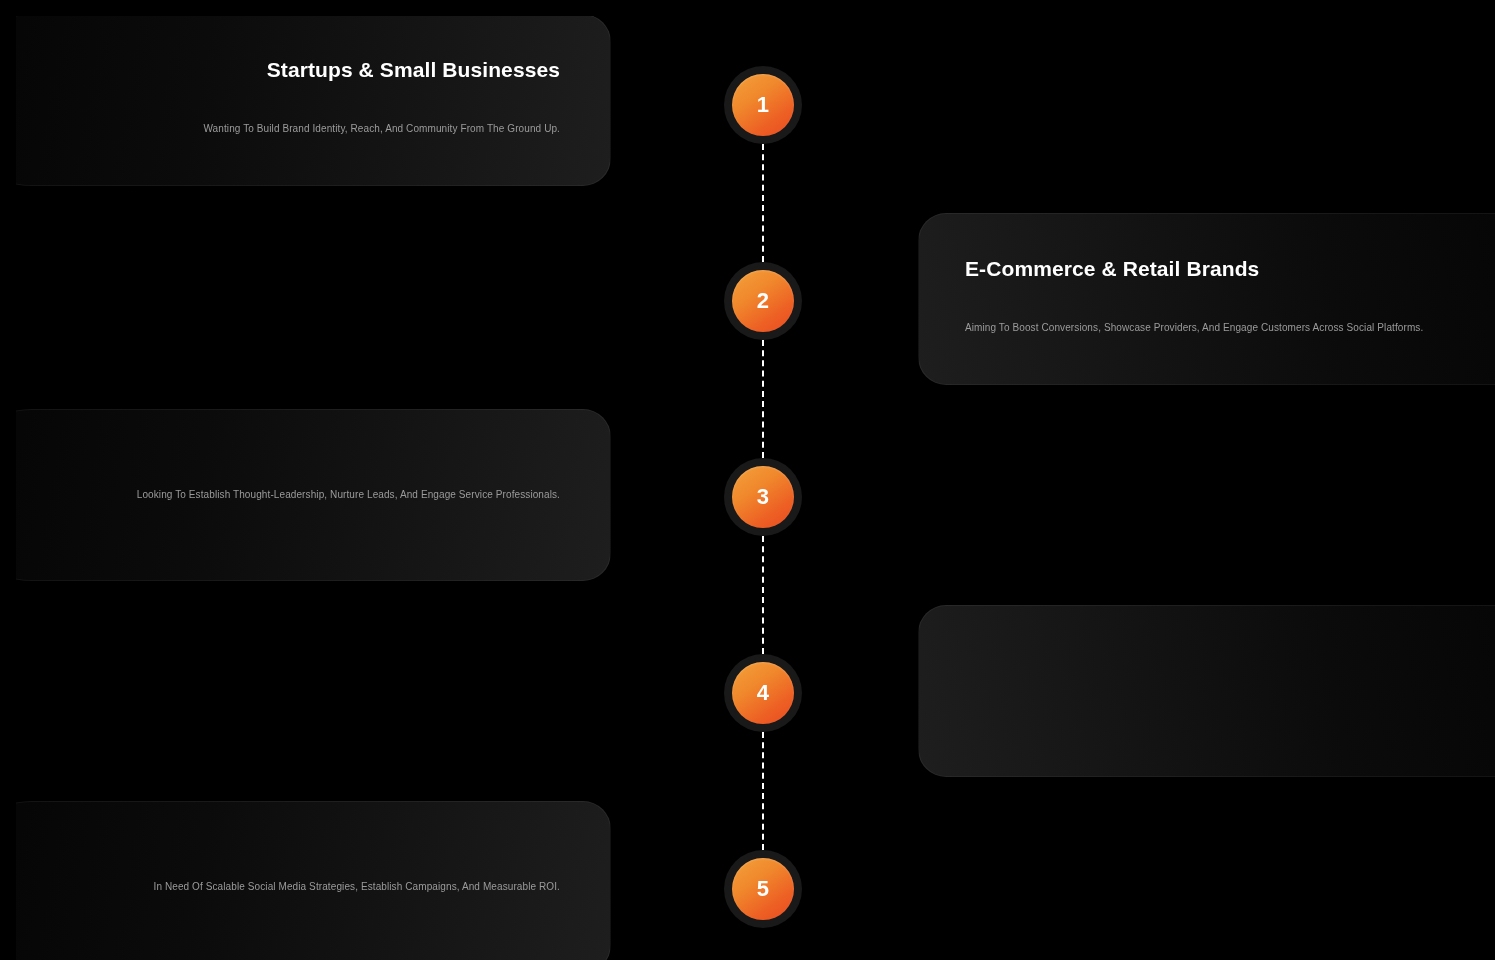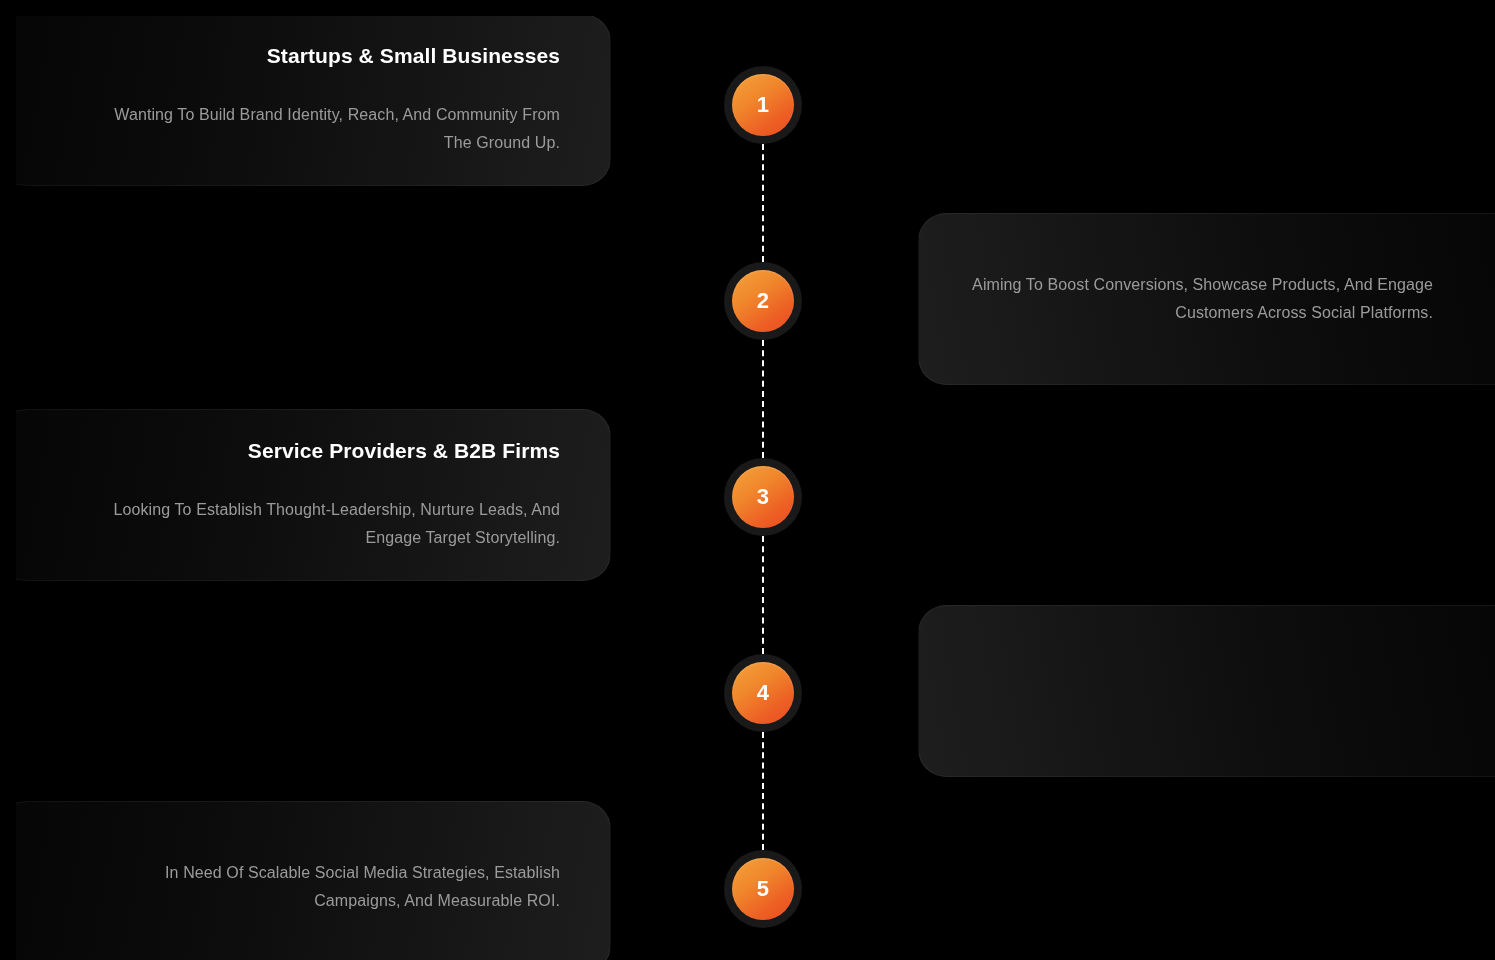--- a/index.html
+++ b/index.html
@@ -65,21 +65,21 @@
   .card-title {
     font-size: 21px;
     font-weight: 600;
     color: #ffffff;
     letter-spacing: 0.1px;
     line-height: 1.25;
     white-space: nowrap;
   }
 
   .card-desc {
-    font-size: 16px;
+    font-size: 10px;
     font-weight: 400;
     color: #9b9b9b;
     line-height: 28px;
     letter-spacing: 0.1px;
     max-width: 500px;
     text-align: right;
   }
 
   
   #timeline {
@@ -133,26 +133,26 @@
 <body>
 
 <div id="stage">
 
   <div class="card left" style="top:-2px;">
     <div class="card-title">Startups &amp; Small Businesses</div>
     <div class="card-desc">Wanting To Build Brand Identity, Reach, And Community From The Ground Up.</div>
   </div>
 
   <div class="card right" style="top:197px;">
-    <div class="card-desc">Aiming To Boost Conversions, Showcase Products, And Engage Customers Across Social Platforms.</div>
+    <div class="card-title">E-Commerce &amp; Retail Brands</div>
+    <div class="card-desc">Aiming To Boost Conversions, Showcase Providers, And Engage Customers Across Social Platforms.</div>
   </div>
 
   <div class="card left" style="top:393px;">
-    <div class="card-title">Service Providers &amp; B2B Firms</div>
-    <div class="card-desc">Looking To Establish Thought-Leadership, Nurture Leads, And Engage Target Storytelling.</div>
+    <div class="card-desc">Looking To Establish Thought-Leadership, Nurture Leads, And Engage Service Professionals.</div>
   </div>
 
   <div class="card right" style="top:589px;">
   </div>
 
   <div class="card left" style="top:785px;">
     <div class="card-desc">In Need Of Scalable Social Media Strategies, Establish Campaigns, And Measurable ROI.</div>
   </div>
 
   <div id="timeline">

